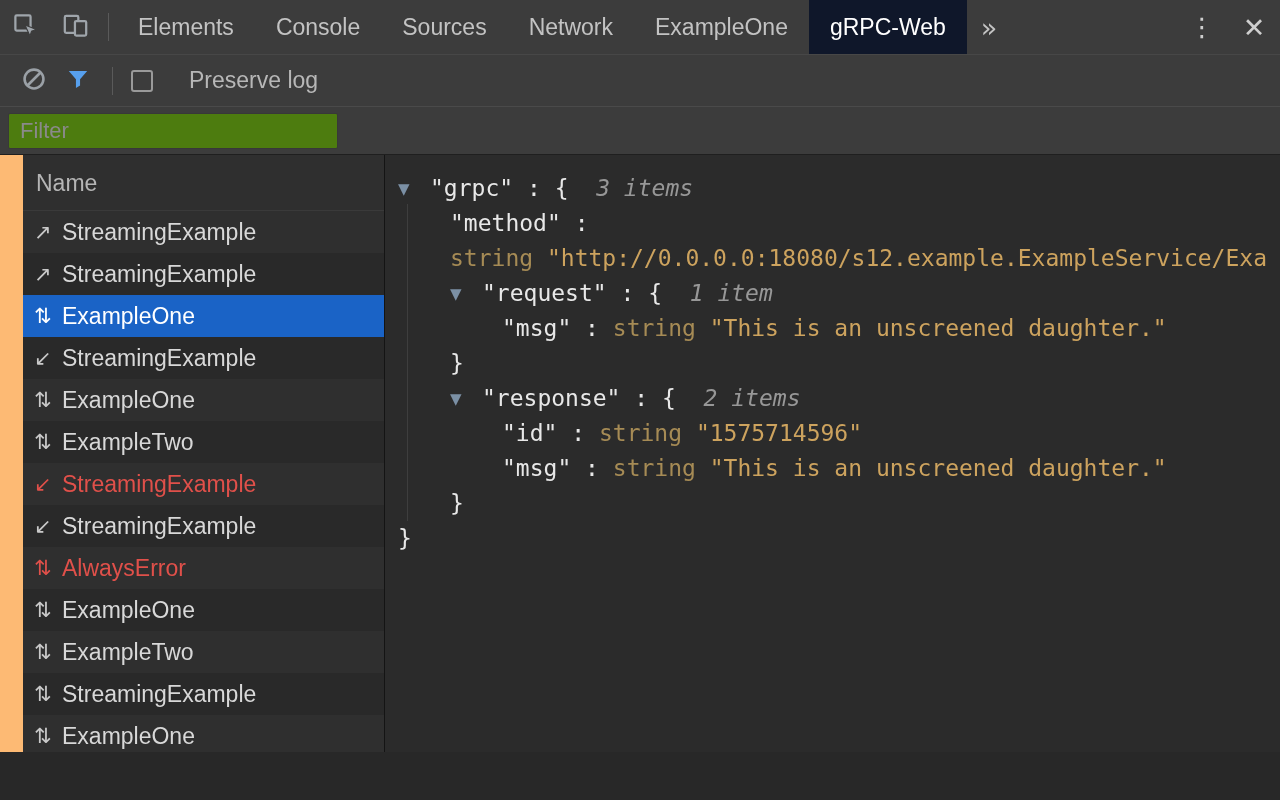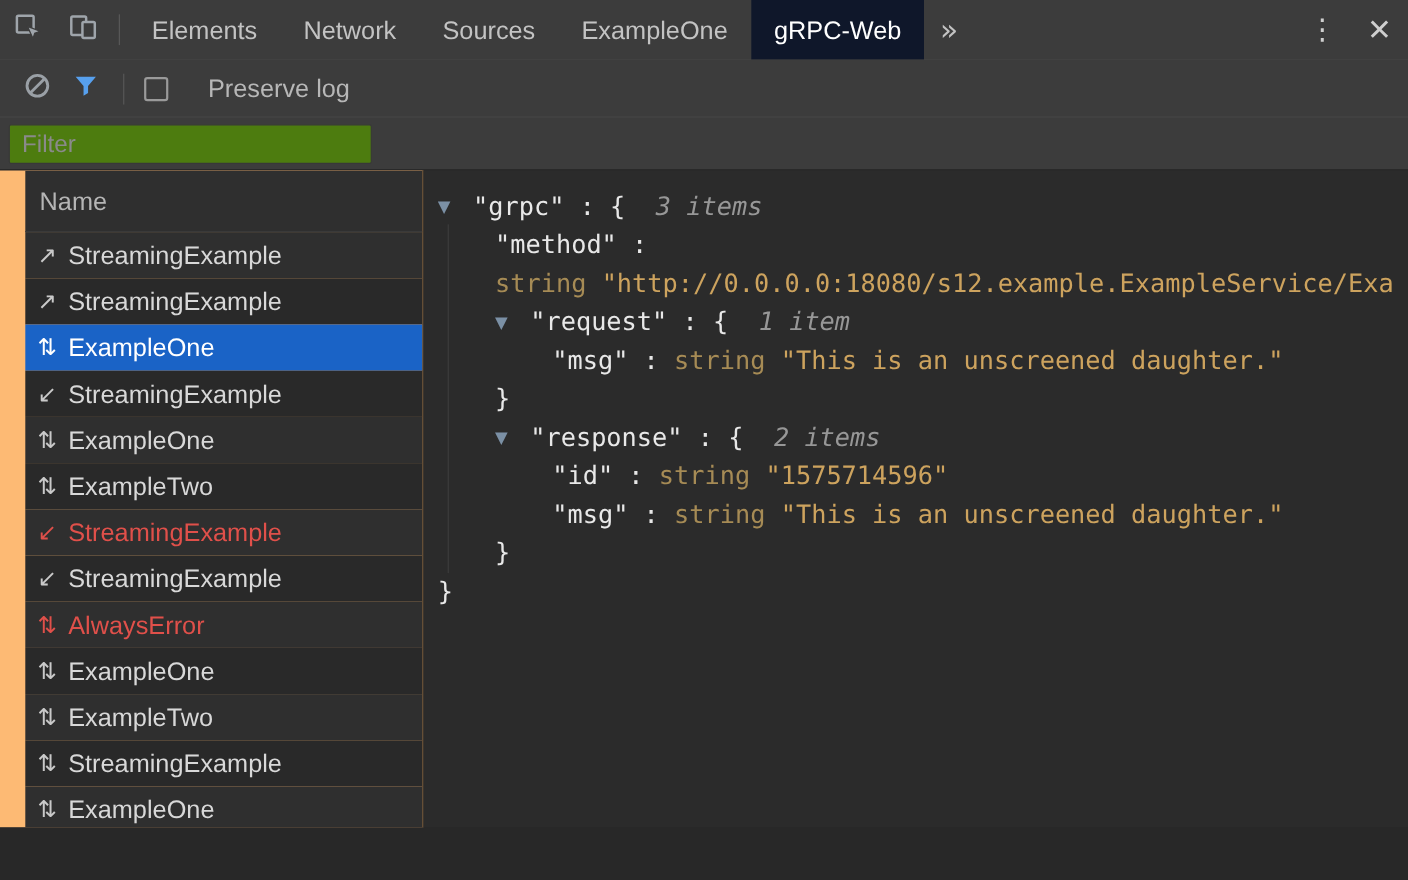--- a/index.html
+++ b/index.html
@@ -137,22 +137,23 @@
         <svg viewBox="0 0 24 24" width="27" height="27">
           <rect x="2.5" y="3.5" width="12" height="15" rx="1.2" fill="none" stroke="#9fa5ab" stroke-width="2"></rect>
           <rect x="11.5" y="8" width="10" height="13" rx="1.2" fill="#3c3c3c" stroke="#9fa5ab" stroke-width="2"></rect>
         </svg>
       </span>
     </div>
     <div class="tb-sep"></div>
 
     <nav class="tabs">
         <div class="tab">Elements</div>
+        <div class="tab">Console</div>
+        <div class="tab">Sources</div>
         <div class="tab">Network</div>
-        <div class="tab">Sources</div>
         <div class="tab">ExampleOne</div>
         <div class="tab active">gRPC-Web</div>
       </nav>
 
     <div class="more-tabs">»</div>
 
     <div class="tb-spacer"></div>
 
     <div class="menu-btn">⋮</div>
     <div class="close-btn">✕</div>

